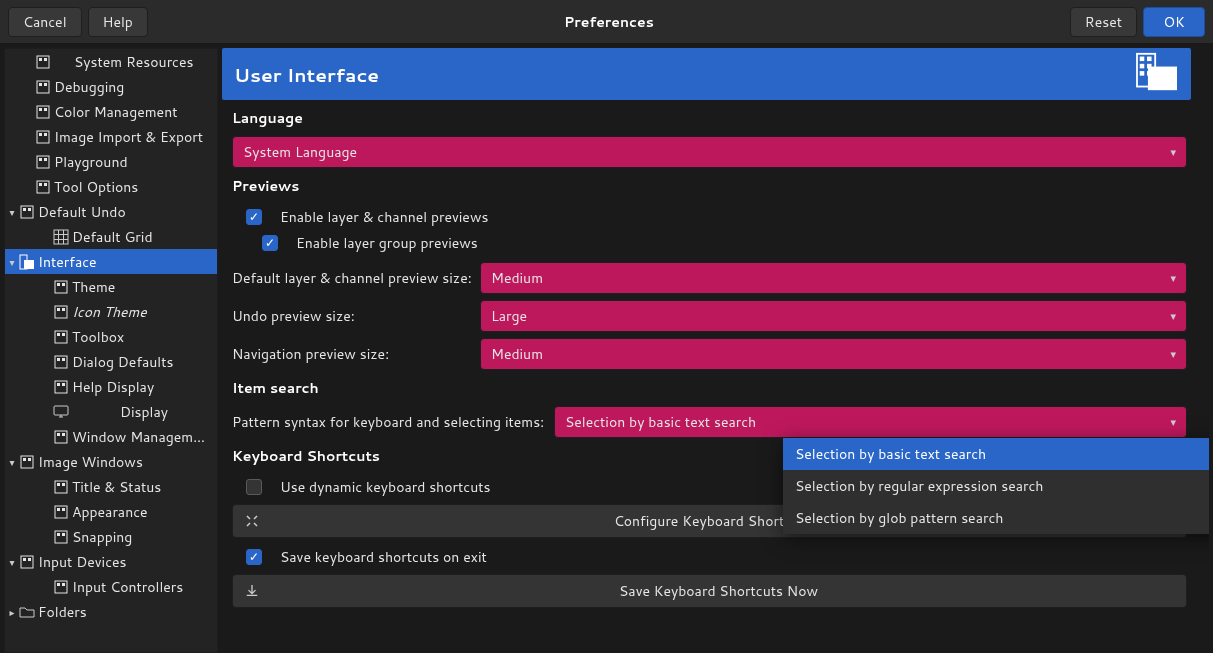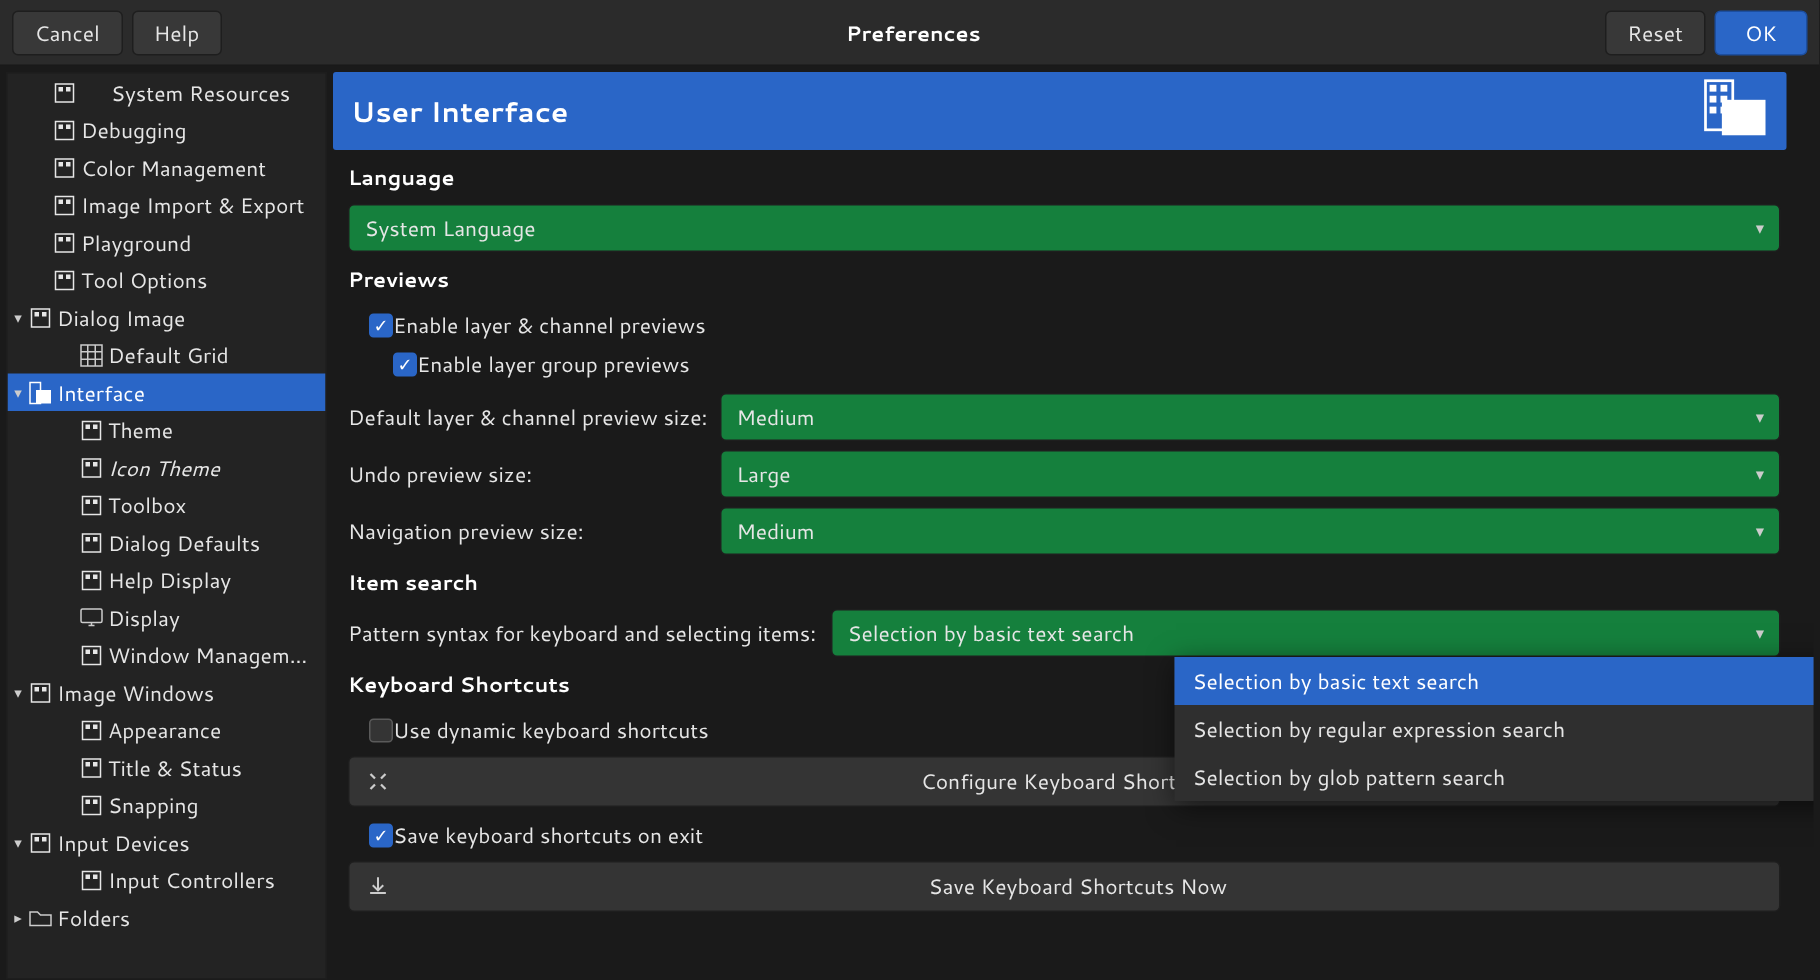--- a/index.html
+++ b/index.html
@@ -133,21 +133,21 @@
   .section-label {
     font-weight: 600;
     color: #fff;
     margin: 8px 0 8px 0;
   }
   .form-body { padding: 0 4px 0 10px; }
 
   .check-row {
     display: flex;
     align-items: center;
-    gap: 0;
+    gap: 18px;
     height: 26px;
   }
   .checkbox {
     width: 16px;
     height: 16px;
     border: 1px solid #5a5a5a;
     border-radius: 3px;
     display: inline-flex;
     align-items: center;
     justify-content: center;
@@ -162,21 +162,21 @@
     content: "✓";
     color: #fff;
     font-size: 12px;
     line-height: 1;
   }
 
   .combo {
     height: 32px;
     flex: 1;
     min-width: 0;
-    background: #15803d;
+    background: #be185d;
     border: 1px solid #1e1e1e;
     border-radius: 4px;
     display: flex;
     align-items: center;
     padding: 0 10px;
     cursor: pointer;
     position: relative;
   }
   .combo .value { flex: 1; }
   .combo .chevron { color:#ccc; font-size:11px; }
@@ -308,21 +308,21 @@
       </div>
       <div class="tree-row" style="padding-left: 0px;">
         <span class="expander">▾</span>
         <span class="tree-icon">
           <svg viewBox="0 0 16 16">
             <rect x="2" y="2" width="12" height="12" fill="none" stroke="currentColor"></rect>
             <rect x="4" y="4" width="3" height="3" fill="currentColor"></rect>
             <rect x="9" y="4" width="3" height="3" fill="currentColor"></rect>
           </svg>
         </span>
-        <span class="tree-label">Dialog Image</span>
+        <span class="tree-label">Default Undo</span>
       </div>
       <div class="tree-row" style="padding-left: 48px;">
         <span class="tree-icon">
           <svg viewBox="0 0 16 16">
             <rect x="1" y="1" width="14" height="14" fill="none" stroke="#ccc"></rect>
             <path d="M5.5 1v14M10.5 1v14M1 5.5h14M1 10.5h14" stroke="#ccc"></path>
           </svg>
         </span>
         <span class="tree-label">Default Grid</span>
       </div>
@@ -379,21 +379,21 @@
       <div class="tree-row" style="padding-left: 48px;">
         <span class="tree-icon">
           <svg viewBox="0 0 16 16">
             <rect x="2" y="2" width="12" height="12" fill="none" stroke="currentColor"></rect>
             <rect x="4" y="4" width="3" height="3" fill="currentColor"></rect>
             <rect x="9" y="4" width="3" height="3" fill="currentColor"></rect>
           </svg>
         </span>
         <span class="tree-label">Help Display</span>
       </div>
-      <div class="tree-row" style="padding-left: 48px;">
+      <div class="tree-row" style="padding-left: 48px; gap: 48px;">
         <span class="tree-icon">
           <svg viewBox="0 0 16 16">
             <rect x="1" y="2" width="14" height="9" rx="1" fill="none" stroke="#ccc"></rect>
             <path d="M6 13h4M8 11v2" stroke="#ccc"></path>
           </svg>
         </span>
         <span class="tree-label">Display</span>
       </div>
       <div class="tree-row" style="padding-left: 48px;">
         <span class="tree-icon">
@@ -417,31 +417,31 @@
         <span class="tree-label">Image Windows</span>
       </div>
       <div class="tree-row" style="padding-left: 48px;">
         <span class="tree-icon">
           <svg viewBox="0 0 16 16">
             <rect x="2" y="2" width="12" height="12" fill="none" stroke="currentColor"></rect>
             <rect x="4" y="4" width="3" height="3" fill="currentColor"></rect>
             <rect x="9" y="4" width="3" height="3" fill="currentColor"></rect>
           </svg>
         </span>
+        <span class="tree-label">Title &amp; Status</span>
+      </div>
+      <div class="tree-row" style="padding-left: 48px;">
+        <span class="tree-icon">
+          <svg viewBox="0 0 16 16">
+            <rect x="2" y="2" width="12" height="12" fill="none" stroke="currentColor"></rect>
+            <rect x="4" y="4" width="3" height="3" fill="currentColor"></rect>
+            <rect x="9" y="4" width="3" height="3" fill="currentColor"></rect>
+          </svg>
+        </span>
         <span class="tree-label">Appearance</span>
-      </div>
-      <div class="tree-row" style="padding-left: 48px;">
-        <span class="tree-icon">
-          <svg viewBox="0 0 16 16">
-            <rect x="2" y="2" width="12" height="12" fill="none" stroke="currentColor"></rect>
-            <rect x="4" y="4" width="3" height="3" fill="currentColor"></rect>
-            <rect x="9" y="4" width="3" height="3" fill="currentColor"></rect>
-          </svg>
-        </span>
-        <span class="tree-label">Title &amp; Status</span>
       </div>
       <div class="tree-row" style="padding-left: 48px;">
         <span class="tree-icon">
           <svg viewBox="0 0 16 16">
             <rect x="2" y="2" width="12" height="12" fill="none" stroke="currentColor"></rect>
             <rect x="4" y="4" width="3" height="3" fill="currentColor"></rect>
             <rect x="9" y="4" width="3" height="3" fill="currentColor"></rect>
           </svg>
         </span>
         <span class="tree-label">Snapping</span>

